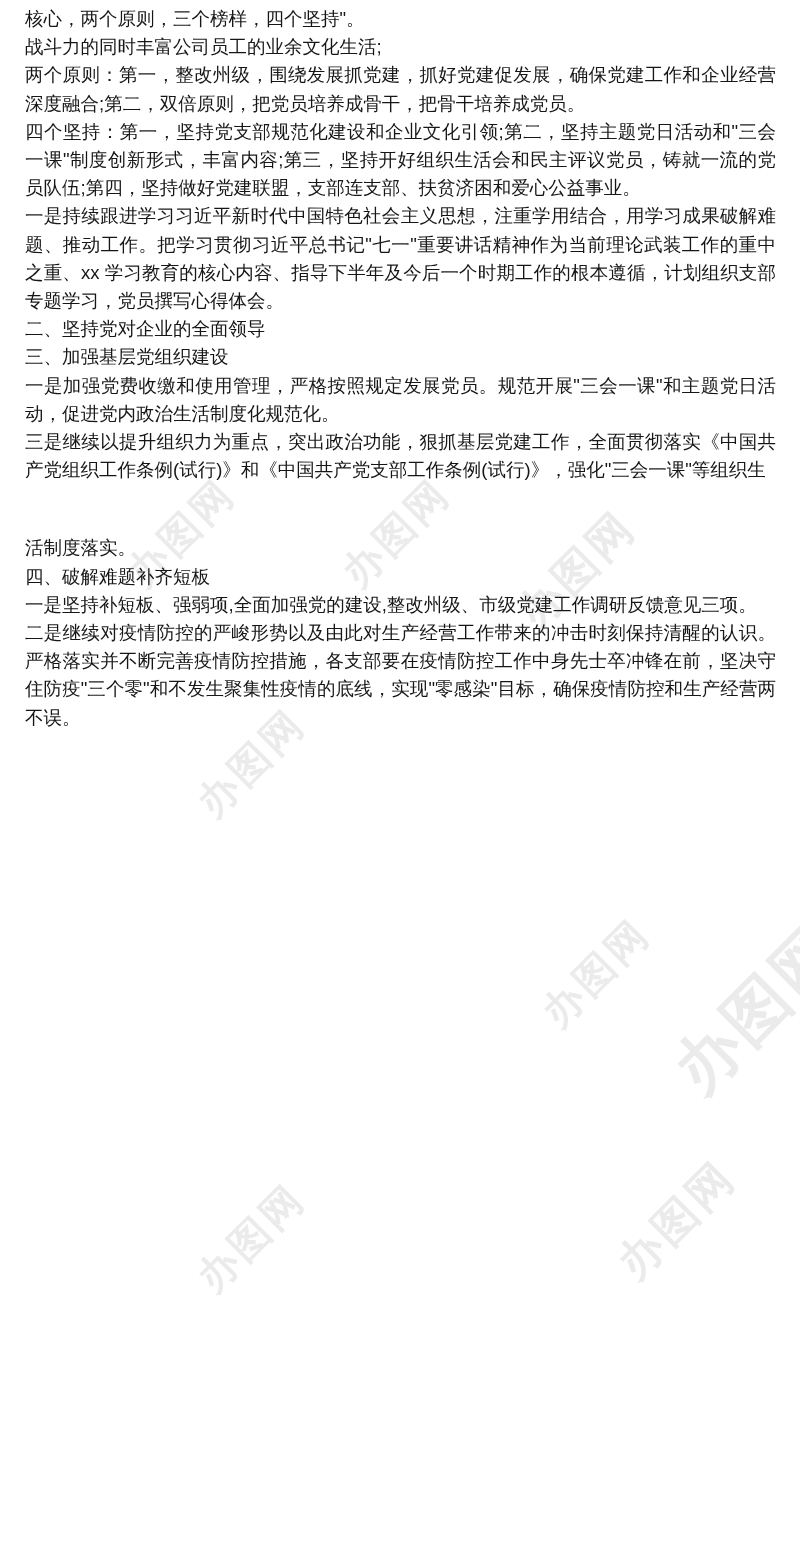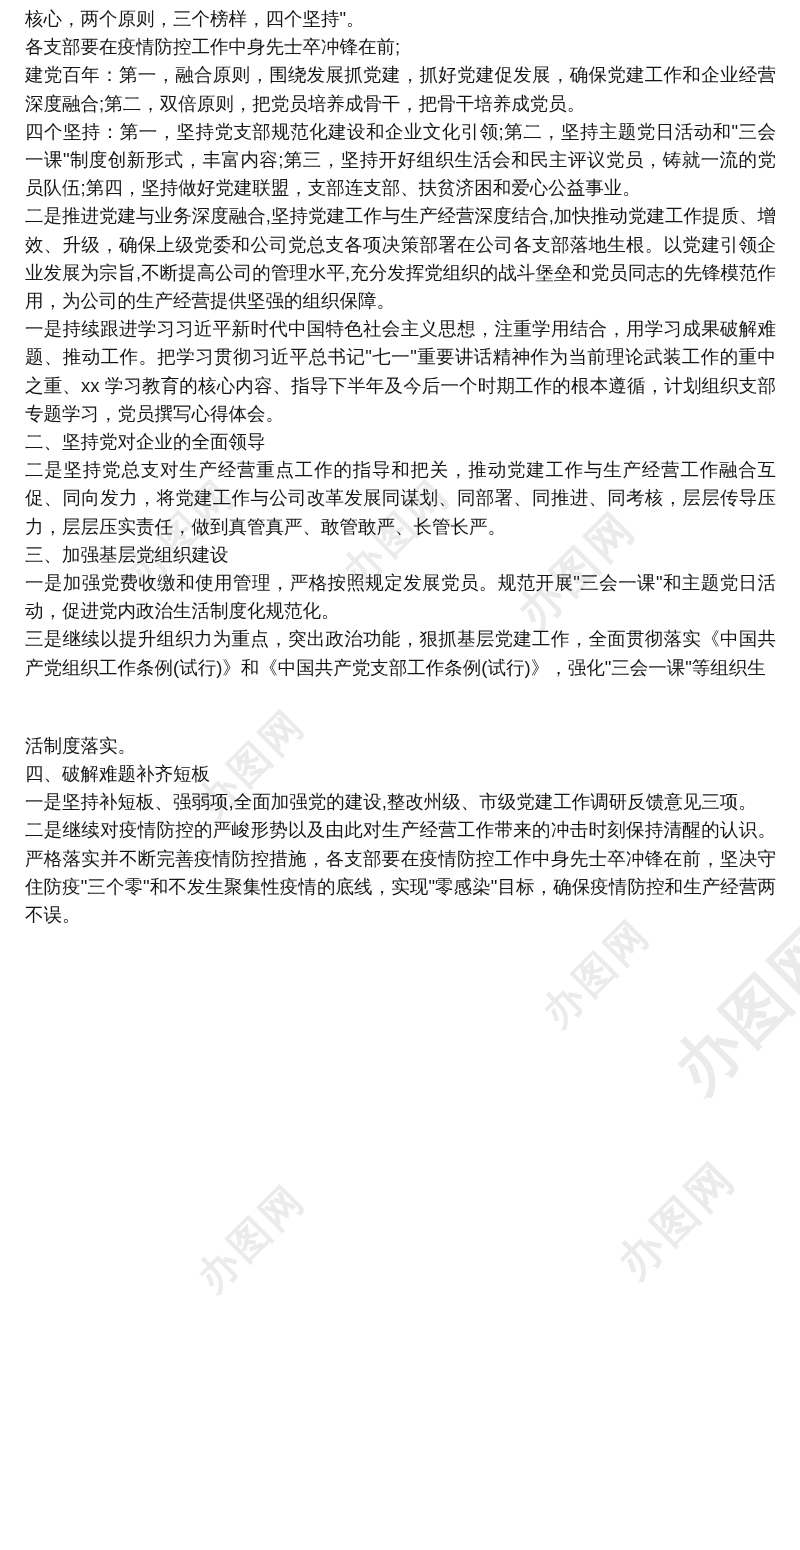--- a/index.html
+++ b/index.html
@@ -49,27 +49,25 @@
       <div class="wm" style="left: 330px; top: 560px; font-size: 40px;">办图网</div>
       <div class="wm" style="left: 505px; top: 600px; font-size: 44px;">办图网</div>
       <div class="wm" style="left: 185px; top: 790px; font-size: 40px;">办图网</div>
       <div class="wm" style="left: 530px; top: 1000px; font-size: 40px;">办图网</div>
       <div class="wm" style="left: 655px; top: 1050px; font-size: 64px;">办图网</div>
       <div class="wm" style="left: 605px; top: 1250px; font-size: 44px;">办图网</div>
       <div class="wm" style="left: 185px; top: 1265px; font-size: 40px;">办图网</div>
     </div>
   <div class="doc" id="doc">
       <div class="para body">核心，两个原则，三个榜样，四个坚持"。</div>
-      <div class="para body">各支部要在疫情防控工作中身先士卒冲锋在前;</div>
-      <div class="para body">建党百年：第一，融合原则，围绕发展抓党建，抓好党建促发展，确保党建工作和企业经营深度融合;第二，双倍原则，把党员培养成骨干，把骨干培养成党员。</div>
+      <div class="para body">战斗力的同时丰富公司员工的业余文化生活;</div>
+      <div class="para body">两个原则：第一，整改州级，围绕发展抓党建，抓好党建促发展，确保党建工作和企业经营深度融合;第二，双倍原则，把党员培养成骨干，把骨干培养成党员。</div>
       <div class="para body">四个坚持：第一，坚持党支部规范化建设和企业文化引领;第二，坚持主题党日活动和"三会一课"制度创新形式，丰富内容;第三，坚持开好组织生活会和民主评议党员，铸就一流的党员队伍;第四，坚持做好党建联盟，支部连支部、扶贫济困和爱心公益事业。</div>
-      <div class="para body">二是推进党建与业务深度融合,坚持党建工作与生产经营深度结合,加快推动党建工作提质、增效、升级，确保上级党委和公司党总支各项决策部署在公司各支部落地生根。以党建引领企业发展为宗旨,不断提高公司的管理水平,充分发挥党组织的战斗堡垒和党员同志的先锋模范作用，为公司的生产经营提供坚强的组织保障。</div>
       <div class="para body">一是持续跟进学习习近平新时代中国特色社会主义思想，注重学用结合，用学习成果破解难题、推动工作。把学习贯彻习近平总书记"七一"重要讲话精神作为当前理论武装工作的重中之重、xx 学习教育的核心内容、指导下半年及今后一个时期工作的根本遵循，计划组织支部专题学习，党员撰写心得体会。</div>
       <div class="para heading">二、坚持党对企业的全面领导</div>
-      <div class="para body">二是坚持党总支对生产经营重点工作的指导和把关，推动党建工作与生产经营工作融合互促、同向发力，将党建工作与公司改革发展同谋划、同部署、同推进、同考核，层层传导压力，层层压实责任，做到真管真严、敢管敢严、长管长严。</div>
       <div class="para heading">三、加强基层党组织建设</div>
       <div class="para body">一是加强党费收缴和使用管理，严格按照规定发展党员。规范开展"三会一课"和主题党日活动，促进党内政治生活制度化规范化。</div>
       <div class="para body">三是继续以提升组织力为重点，突出政治功能，狠抓基层党建工作，全面贯彻落实《中国共产党组织工作条例(试行)》和《中国共产党支部工作条例(试行)》，强化"三会一课"等组织生</div>
       <div class="spacer"></div>
       <div class="para body">活制度落实。</div>
       <div class="para heading">四、破解难题补齐短板</div>
       <div class="para body">一是坚持补短板、强弱项,全面加强党的建设,整改州级、市级党建工作调研反馈意见三项。</div>
       <div class="para body">二是继续对疫情防控的严峻形势以及由此对生产经营工作带来的冲击时刻保持清醒的认识。严格落实并不断完善疫情防控措施，各支部要在疫情防控工作中身先士卒冲锋在前，坚决守住防疫"三个零"和不发生聚集性疫情的底线，实现"零感染"目标，确保疫情防控和生产经营两不误。</div>
     </div>
 </div>

